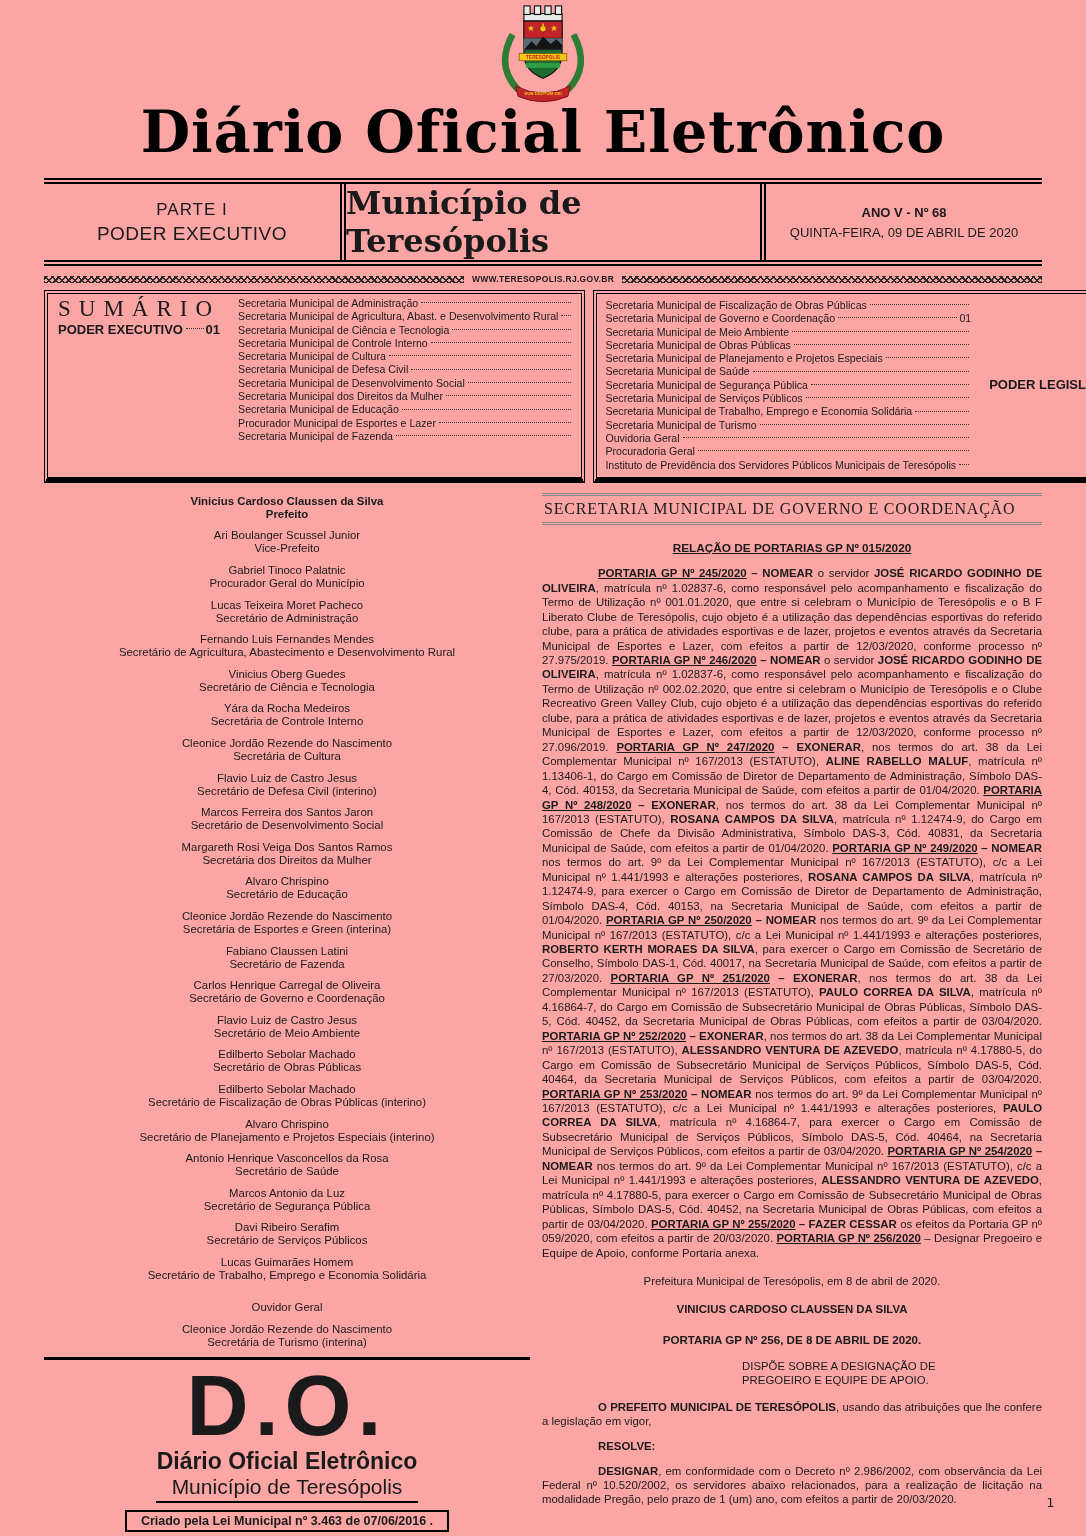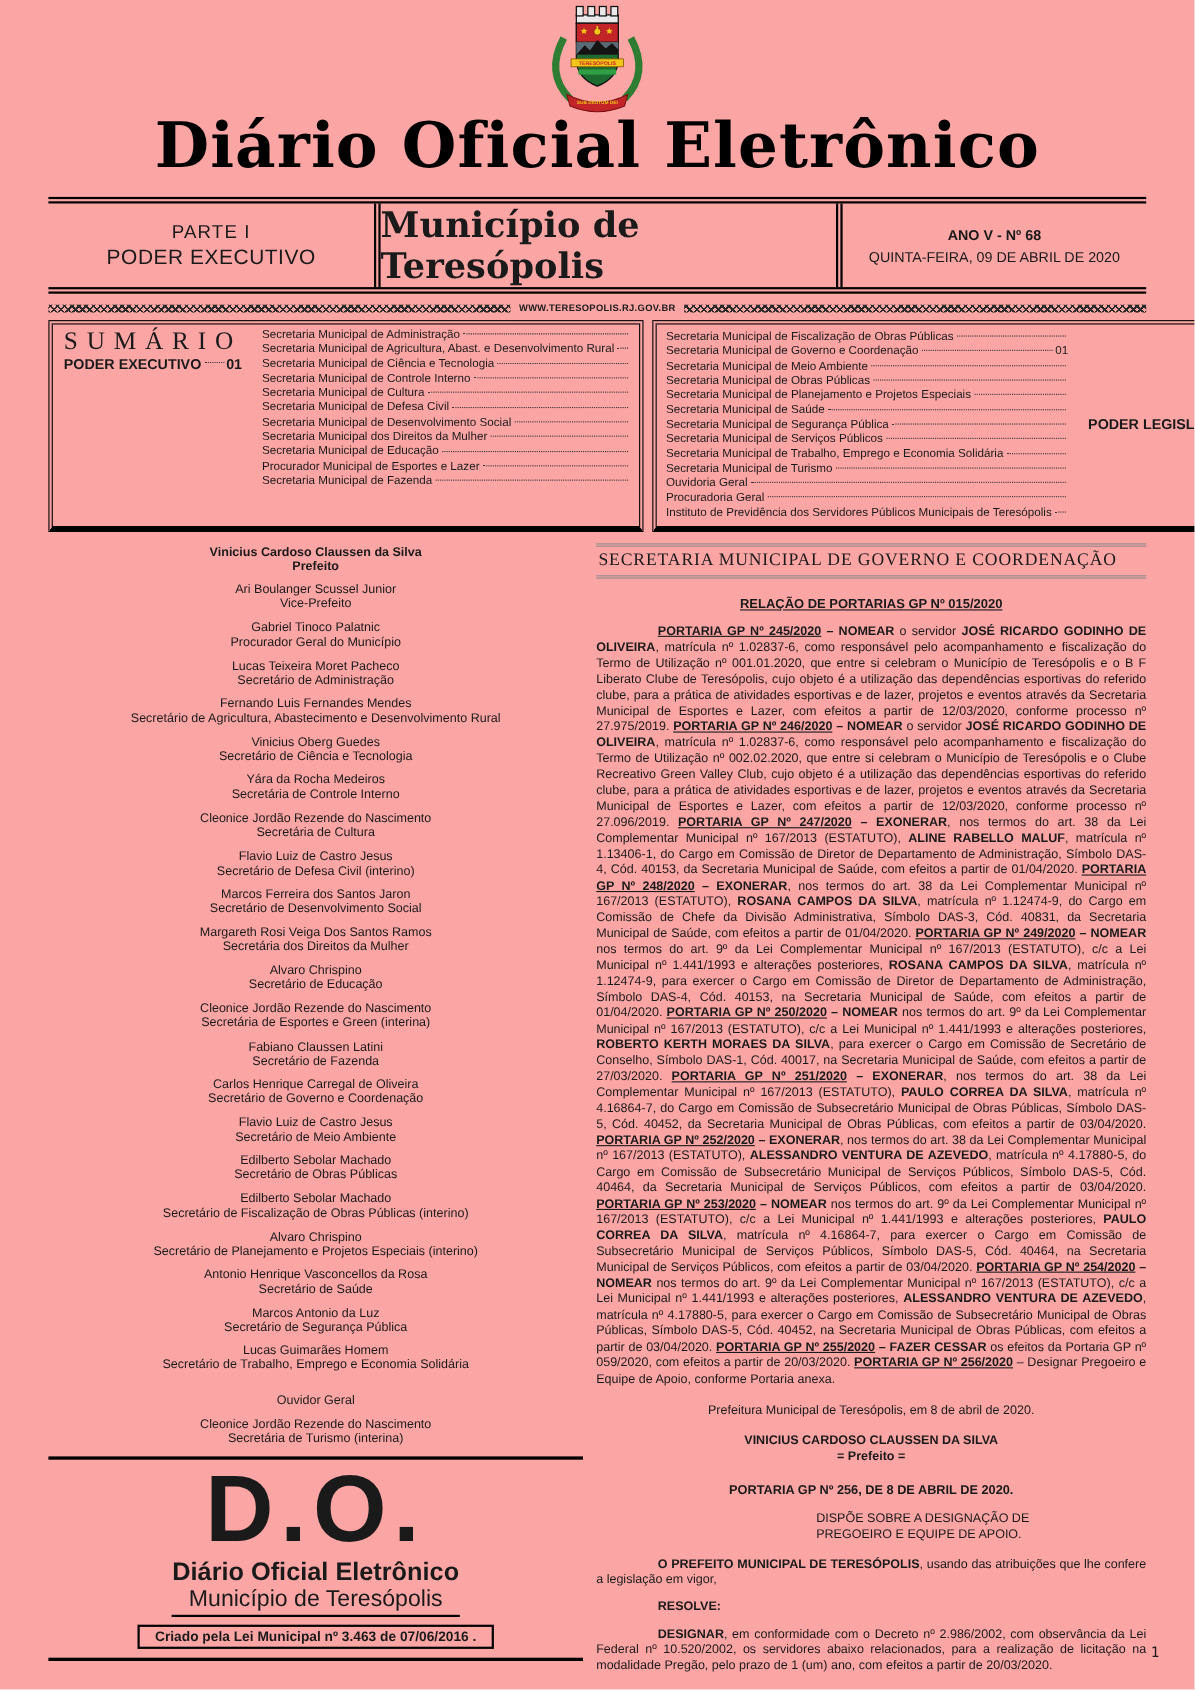--- a/index.html
+++ b/index.html
@@ -400,20 +400,24 @@
           <div class="official">
             <div>Antonio Henrique Vasconcellos da Rosa</div>
             <div>Secretário de Saúde</div>
           </div>
 
           <div class="official">
             <div>Marcos Antonio da Luz</div>
             <div>Secretário de Segurança Pública</div>
           </div>
 
+          <div class="official">
+            <div>Davi Ribeiro Serafim</div>
+            <div>Secretário de Serviços Públicos</div>
+          </div>
 
           <div class="official">
             <div>Lucas Guimarães Homem</div>
             <div>Secretário de Trabalho, Emprego e Economia Solidária</div>
           </div>
 
           <div class="official gap">
             <div></div>
             <div>Ouvidor Geral</div>
           </div>
@@ -433,21 +437,20 @@
 
     </div>
 
     <div class="right-col">
       <div class="section-head">SECRETARIA MUNICIPAL DE GOVERNO E COORDENAÇÃO</div>
       <div class="relation">RELAÇÃO DE PORTARIAS GP Nº 015/2020</div>
       <p class="portarias"><span style="font-weight: bold; text-decoration: underline;">PORTARIA GP Nº 245/2020</span><span style="font-weight: bold;"> – NOMEAR</span><span> o servidor </span><span style="font-weight: bold;">JOSÉ RICARDO GODINHO DE OLIVEIRA</span><span>, matrícula nº 1.02837-6, como responsável pelo acompanhamento e fiscalização do Termo de Utilização nº 001.01.2020, que entre si celebram o Município de Teresópolis e o B F Liberato Clube de Teresópolis, cujo objeto é a utilização das dependências esportivas do referido clube, para a prática de atividades esportivas e de lazer, projetos e eventos através da Secretaria Municipal de Esportes e Lazer, com efeitos a partir de 12/03/2020, conforme processo nº 27.975/2019. </span><span style="font-weight: bold; text-decoration: underline;">PORTARIA GP Nº 246/2020</span><span style="font-weight: bold;"> – NOMEAR</span><span> o servidor </span><span style="font-weight: bold;">JOSÉ RICARDO GODINHO DE OLIVEIRA</span><span>, matrícula nº 1.02837-6, como responsável pelo acompanhamento e fiscalização do Termo de Utilização nº 002.02.2020, que entre si celebram o Município de Teresópolis e o Clube Recreativo Green Valley Club, cujo objeto é a utilização das dependências esportivas do referido clube, para a prática de atividades esportivas e de lazer, projetos e eventos através da Secretaria Municipal de Esportes e Lazer, com efeitos a partir de 12/03/2020, conforme processo nº 27.096/2019. </span><span style="font-weight: bold; text-decoration: underline;">PORTARIA GP Nº 247/2020</span><span style="font-weight: bold;"> – EXONERAR</span><span>, nos termos do art. 38 da Lei Complementar Municipal nº 167/2013 (ESTATUTO), </span><span style="font-weight: bold;">ALINE RABELLO MALUF</span><span>, matrícula nº 1.13406-1, do Cargo em Comissão de Diretor de Departamento de Administração, Símbolo DAS-4, Cód. 40153, da Secretaria Municipal de Saúde, com efeitos a partir de 01/04/2020. </span><span style="font-weight: bold; text-decoration: underline;">PORTARIA GP Nº 248/2020</span><span style="font-weight: bold;"> – EXONERAR</span><span>, nos termos do art. 38 da Lei Complementar Municipal nº 167/2013 (ESTATUTO), </span><span style="font-weight: bold;">ROSANA CAMPOS DA SILVA</span><span>, matrícula nº 1.12474-9, do Cargo em Comissão de Chefe da Divisão Administrativa, Símbolo DAS-3, Cód. 40831, da Secretaria Municipal de Saúde, com efeitos a partir de 01/04/2020. </span><span style="font-weight: bold; text-decoration: underline;">PORTARIA GP Nº 249/2020</span><span style="font-weight: bold;"> – NOMEAR</span><span> nos termos do art. 9º da Lei Complementar Municipal nº 167/2013 (ESTATUTO), c/c a Lei Municipal nº 1.441/1993 e alterações posteriores, </span><span style="font-weight: bold;">ROSANA CAMPOS DA SILVA</span><span>, matrícula nº 1.12474-9, para exercer o Cargo em Comissão de Diretor de Departamento de Administração, Símbolo DAS-4, Cód. 40153, na Secretaria Municipal de Saúde, com efeitos a partir de 01/04/2020. </span><span style="font-weight: bold; text-decoration: underline;">PORTARIA GP Nº 250/2020</span><span style="font-weight: bold;"> – NOMEAR</span><span> nos termos do art. 9º da Lei Complementar Municipal nº 167/2013 (ESTATUTO), c/c a Lei Municipal nº 1.441/1993 e alterações posteriores, </span><span style="font-weight: bold;">ROBERTO KERTH MORAES DA SILVA</span><span>, para exercer o Cargo em Comissão de Secretário de Conselho, Símbolo DAS-1, Cód. 40017, na Secretaria Municipal de Saúde, com efeitos a partir de 27/03/2020. </span><span style="font-weight: bold; text-decoration: underline;">PORTARIA GP Nº 251/2020</span><span style="font-weight: bold;"> – EXONERAR</span><span>, nos termos do art. 38 da Lei Complementar Municipal nº 167/2013 (ESTATUTO), </span><span style="font-weight: bold;">PAULO CORREA DA SILVA</span><span>, matrícula nº 4.16864-7, do Cargo em Comissão de Subsecretário Municipal de Obras Públicas, Símbolo DAS-5, Cód. 40452, da Secretaria Municipal de Obras Públicas, com efeitos a partir de 03/04/2020. </span><span style="font-weight: bold; text-decoration: underline;">PORTARIA GP Nº 252/2020</span><span style="font-weight: bold;"> – EXONERAR</span><span>, nos termos do art. 38 da Lei Complementar Municipal nº 167/2013 (ESTATUTO), </span><span style="font-weight: bold;">ALESSANDRO VENTURA DE AZEVEDO</span><span>, matrícula nº 4.17880-5, do Cargo em Comissão de Subsecretário Municipal de Serviços Públicos, Símbolo DAS-5, Cód. 40464, da Secretaria Municipal de Serviços Públicos, com efeitos a partir de 03/04/2020. </span><span style="font-weight: bold; text-decoration: underline;">PORTARIA GP Nº 253/2020</span><span style="font-weight: bold;"> – NOMEAR</span><span> nos termos do art. 9º da Lei Complementar Municipal nº 167/2013 (ESTATUTO), c/c a Lei Municipal nº 1.441/1993 e alterações posteriores, </span><span style="font-weight: bold;">PAULO CORREA DA SILVA</span><span>, matrícula nº 4.16864-7, para exercer o Cargo em Comissão de Subsecretário Municipal de Serviços Públicos, Símbolo DAS-5, Cód. 40464, na Secretaria Municipal de Serviços Públicos, com efeitos a partir de 03/04/2020. </span><span style="font-weight: bold; text-decoration: underline;">PORTARIA GP Nº 254/2020</span><span style="font-weight: bold;"> – NOMEAR</span><span> nos termos do art. 9º da Lei Complementar Municipal nº 167/2013 (ESTATUTO), c/c a Lei Municipal nº 1.441/1993 e alterações posteriores, </span><span style="font-weight: bold;">ALESSANDRO VENTURA DE AZEVEDO</span><span>, matrícula nº 4.17880-5, para exercer o Cargo em Comissão de Subsecretário Municipal de Obras Públicas, Símbolo DAS-5, Cód. 40452, na Secretaria Municipal de Obras Públicas, com efeitos a partir de 03/04/2020. </span><span style="font-weight: bold; text-decoration: underline;">PORTARIA GP Nº 255/2020</span><span style="font-weight: bold;"> – FAZER CESSAR</span><span> os efeitos da Portaria GP nº 059/2020, com efeitos a partir de 20/03/2020. </span><span style="font-weight: bold; text-decoration: underline;">PORTARIA GP Nº 256/2020</span><span> – Designar Pregoeiro e Equipe de Apoio, conforme Portaria anexa.</span></p>
       <div class="dateline">Prefeitura Municipal de Teresópolis, em 8 de abril de 2020.</div>
       <div class="sig">
         <div>VINICIUS CARDOSO CLAUSSEN DA SILVA</div>
-        <div>= Prefeito =</div>
       </div>
 
       <div class="p256-title">PORTARIA GP Nº 256, DE 8 DE ABRIL DE 2020.</div>
       <div class="subject">DISPÕE SOBRE A DESIGNAÇÃO DE
 PREGOEIRO E EQUIPE DE APOIO.</div>
       <p class="preamble"><span style="font-weight: bold;">O PREFEITO MUNICIPAL DE TERESÓPOLIS</span><span>, usando das atribuições que lhe confere a legislação em vigor,</span></p>
       <div class="resolve">RESOLVE:</div>
       <p class="designar"><span style="font-weight: bold;">DESIGNAR</span><span>, em conformidade com o Decreto nº 2.986/2002, com observância da Lei Federal nº 10.520/2002, os servidores abaixo relacionados, para a realização de licitação na modalidade Pregão, pelo prazo de 1 (um) ano, com efeitos a partir de 20/03/2020.</span></p>
 
     </div>

